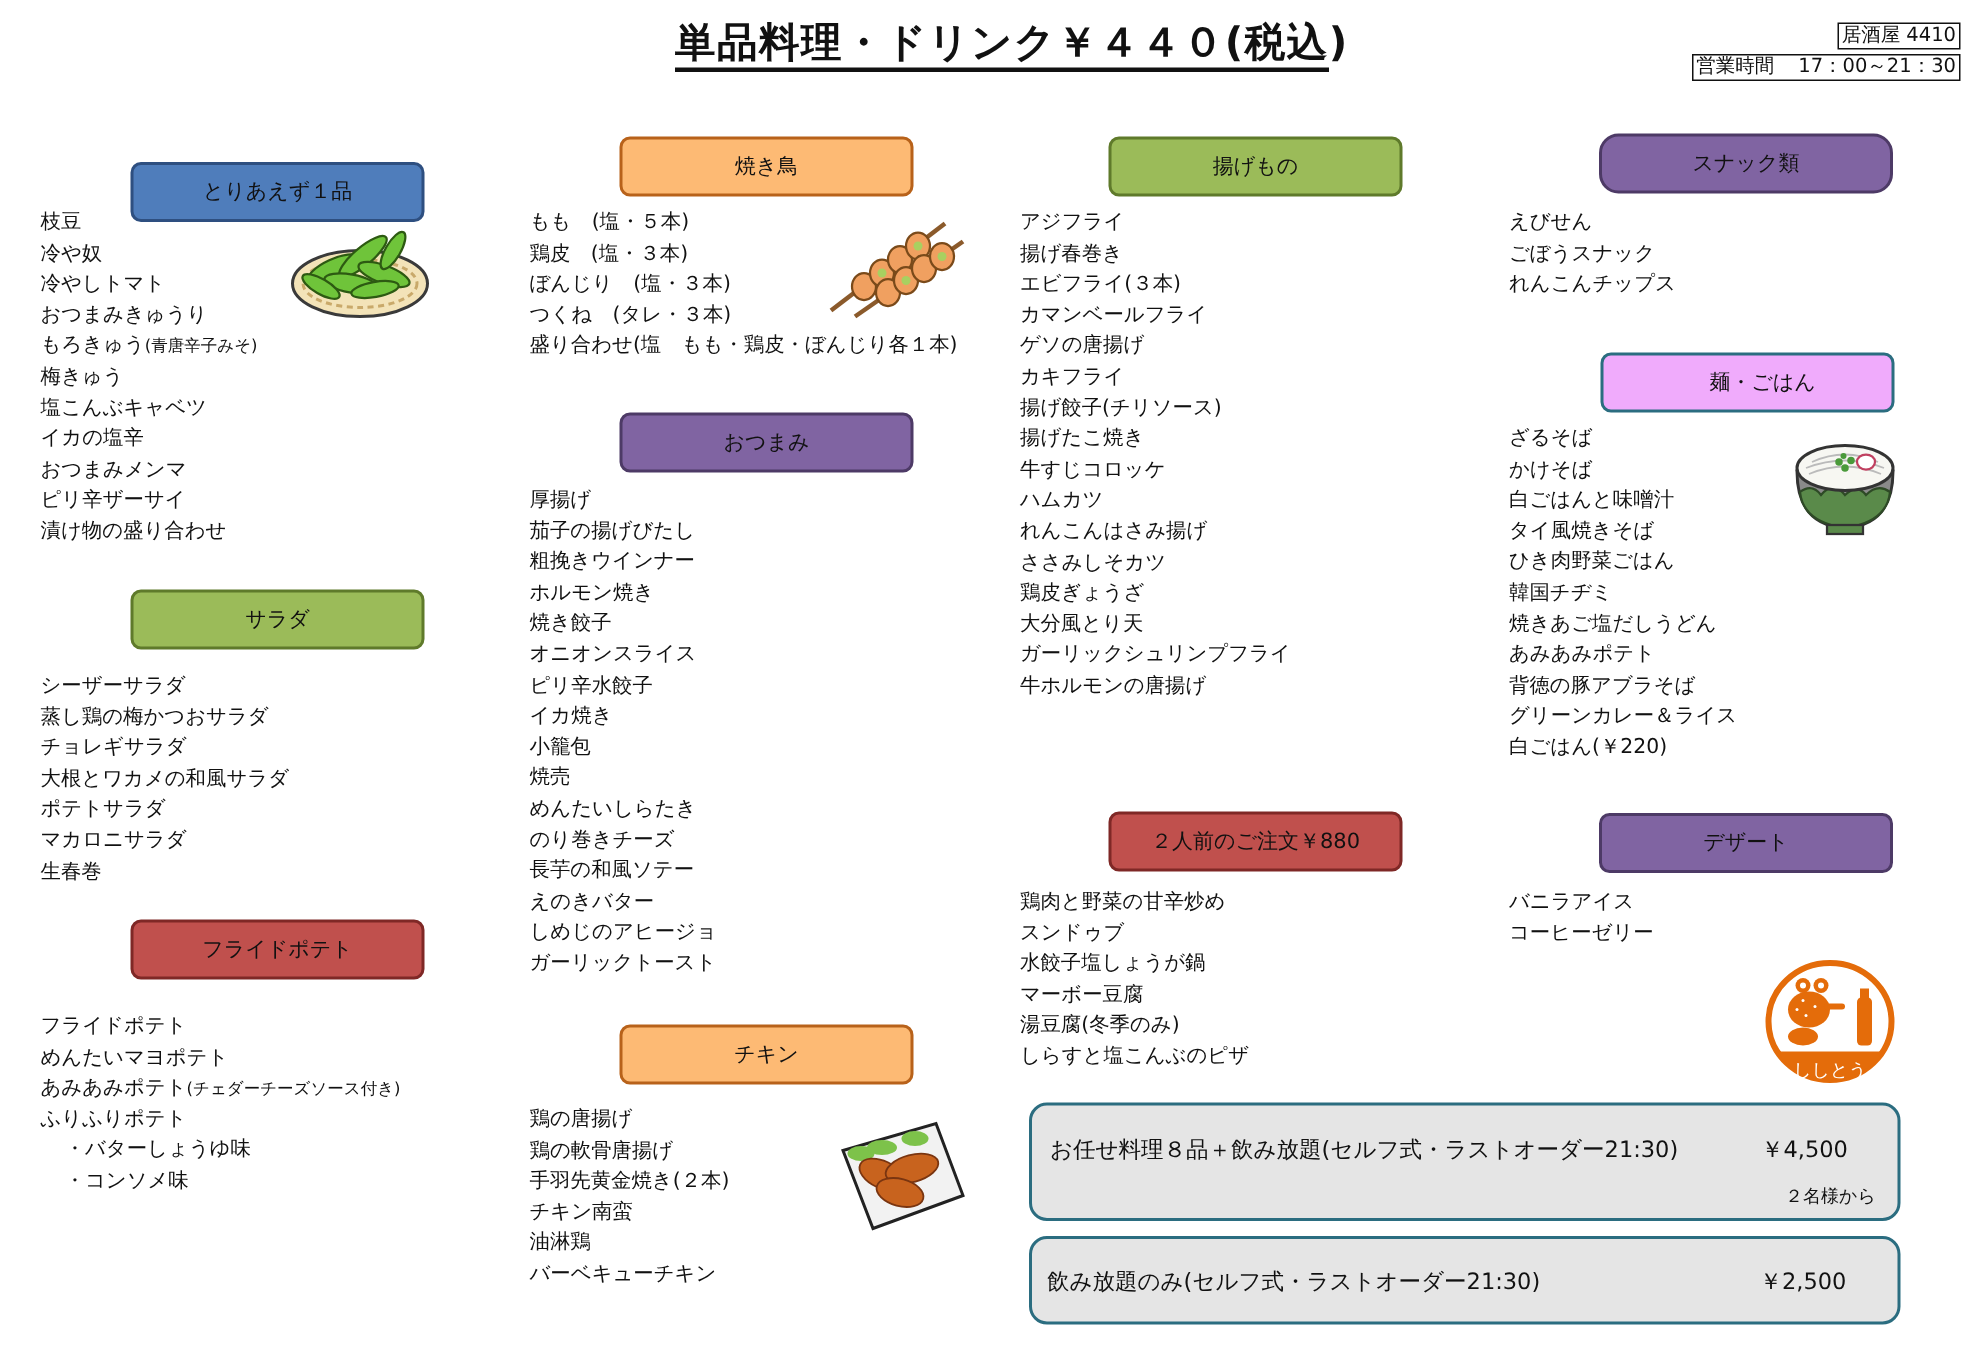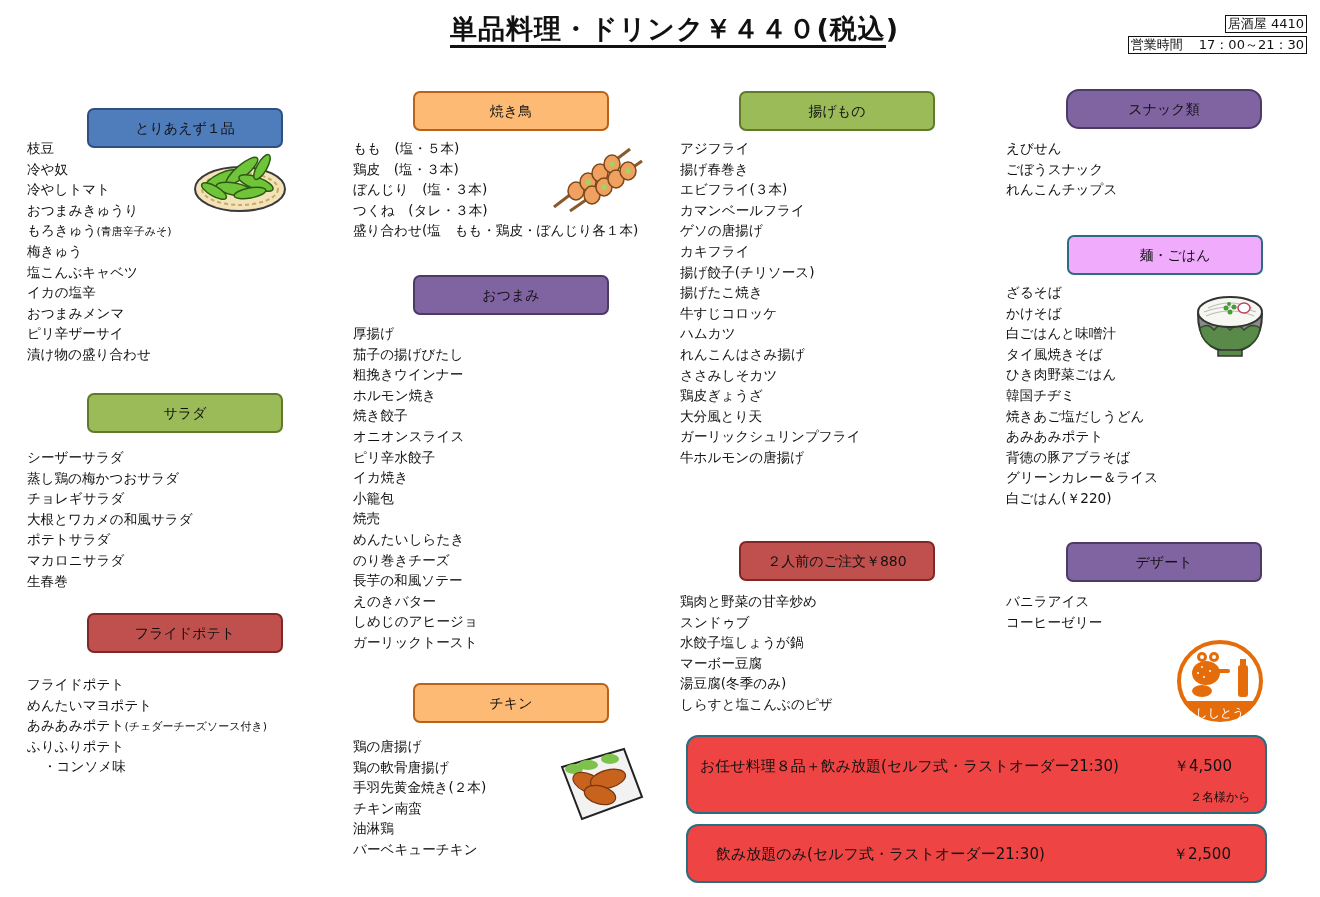--- a/index.html
+++ b/index.html
@@ -31,21 +31,21 @@
   .purple { background: #8064a2; border-color: #4d3a66; }
   .teal   { background: #f0abfc; border-color: #2b6d80; padding-left: 20px; }
   .red    { background: #c0504d; border-color: #7f2826; }
 
   .list { position: absolute; list-style: none; font-size: 13.6px; line-height: 20.6px; white-space: nowrap; }
   .list li { height: 20.6px; }
   .small { font-size: 11px; }
   .indent { padding-left: 16px; }
 
   .course {
-    position: absolute; background: #ef4444; border: 2px solid #2b6d80; border-radius: 12px;
+    position: absolute; background: #e5e5e5; border: 2px solid #2b6d80; border-radius: 12px;
   }
   .course .txt { position: absolute; font-size: 15px; white-space: nowrap; }
   .course .price { position: absolute; font-size: 15px; white-space: nowrap; }
   .course .note { position: absolute; font-size: 12px; white-space: nowrap; }
 
   .illus { position: absolute; }
 </style>
 </head>
 <body>
 
@@ -91,20 +91,21 @@
   <li>マカロニサラダ</li>
   <li>生春巻</li>
 </ul>
 
 <div class="cat red" style="left:87px;top:613px;">フライドポテト</div>
 <ul class="list" style="left:27px;top:674px;">
   <li>フライドポテト</li>
   <li>めんたいマヨポテト</li>
   <li><span>あみあみポテト</span><span class="small">(チェダーチーズソース付き)</span></li>
   <li>ふりふりポテト</li>
+  <li class="indent">・バターしょうゆ味</li>
   <li class="indent">・コンソメ味</li>
 </ul>
 
 <div class="cat orange" style="left:413px;top:91px;">焼き鳥</div>
 <ul class="list" style="left:353px;top:138px;">
   <li>もも　(塩・５本)</li>
   <li>鶏皮　(塩・３本)</li>
   <li>ぼんじり　(塩・３本)</li>
   <li>つくね　(タレ・３本)</li>
   <li>盛り合わせ(塩　もも・鶏皮・ぼんじり各１本)</li>
@@ -276,15 +277,15 @@
     </g>
   <text x="44" y="78" text-anchor="middle" font-size="12" fill="#fff" font-family="DejaVu Sans, sans-serif">ししとう</text>
 </svg>
 
 <div class="course" style="left:686px;top:735px;width:581px;height:79px;">
   <span class="txt" style="left:12px;top:20px;">お任せ料理８品＋飲み放題(セルフ式・ラストオーダー21:30)</span>
   <span class="price" style="left:486px;top:20px;">￥4,500</span>
   <span class="note" style="left:502px;top:52px;">２名様から</span>
 </div>
 <div class="course" style="left:686px;top:824px;width:581px;height:59px;">
-  <span class="txt" style="left:10px;top:19px;margin-left:18px;">飲み放題のみ(セルフ式・ラストオーダー21:30)</span>
+  <span class="txt" style="left:10px;top:19px;">飲み放題のみ(セルフ式・ラストオーダー21:30)</span>
   <span class="price" style="left:485px;top:19px;">￥2,500</span>
 </div>
 
 </body></html>

